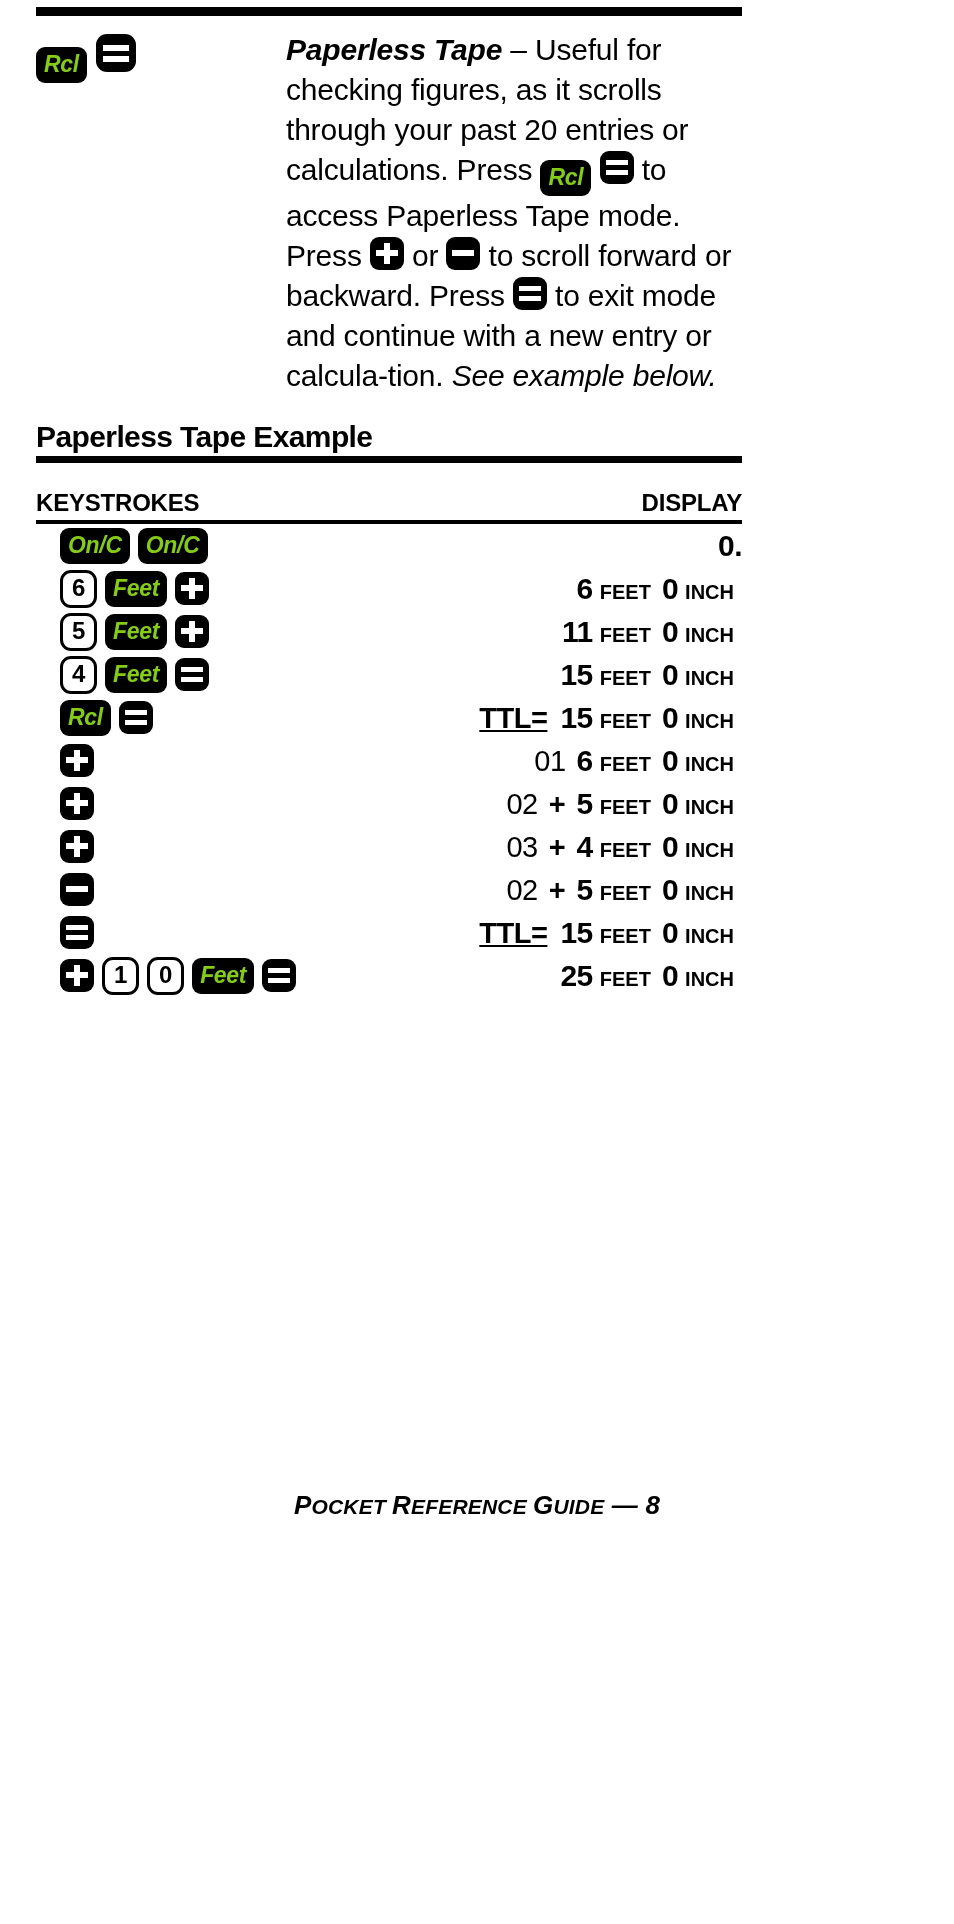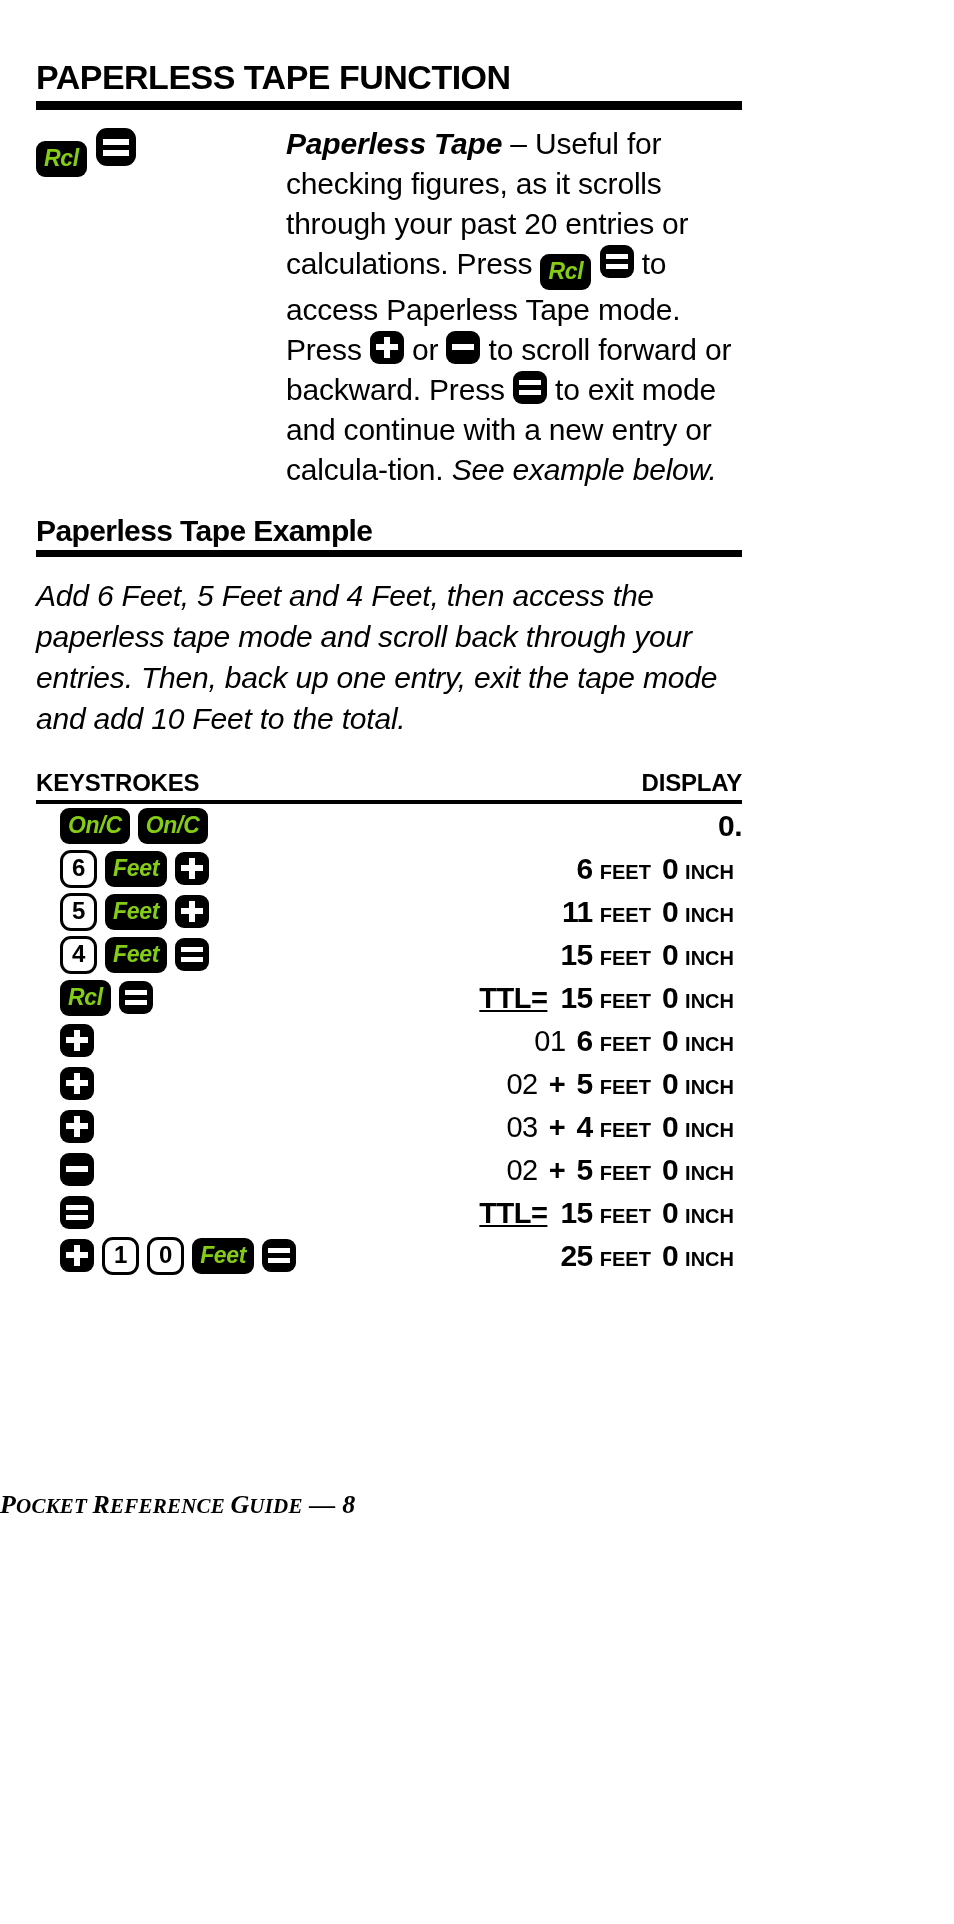--- a/index.html
+++ b/index.html
@@ -218,46 +218,43 @@
     margin-right: 11px;
   }
   .disp-unit:last-child { margin-right: 8px; }
 
   
   .footer {
     position: absolute;
     left: 0;
     right: 0;
     top: 1490px;
-    text-align: left;
+    text-align: center;
     font-style: italic;
     font-weight: bold;
     font-size: 26px;
     letter-spacing: 0.2px;
-    font-family: Liberation Serif, serif;
   }
   .footer .sc { font-size: 21px; }
 </style>
 </head>
 <body>
 
 <div class="page">
 
-  <h1 class="section-title">PAPERLESS TAPE FUNCTION</h1>
   <div class="rule-heavy"></div>
 
   <div class="desc-block">
     <div class="desc-keys"><span class="key key-text">Rcl</span><span class="key key-sym key-eq"><i class="h1"></i><i class="h2"></i></span></div>
     <div class="desc-text"><b>Paperless Tape</b><span> – </span><span>Useful for checking figures, as it scrolls through your past 20 entries or calculations. Press </span><span class="key key-text">Rcl</span><span> </span><span class="key key-sym small key-eq"><i class="h1"></i><i class="h2"></i></span><span> to access Paperless Tape mode. Press </span><span class="key key-sym small key-plus"><i class="h"></i><i class="v"></i></span><span> or </span><span class="key key-sym small key-minus"><i class="h"></i></span><span> to scroll forward or backward. Press </span><span class="key key-sym small key-eq"><i class="h1"></i><i class="h2"></i></span><span> to exit mode and continue with a new entry or calcula-tion. </span><em>See example below.</em></div>
   </div>
 
   <h2 class="sub-title" style="margin-top:26px;">Paperless Tape Example</h2>
   <div class="rule-medium"></div>
 
-  <p class="example-intro">Add 6 Feet, 5 Feet and 4 Feet, then access the paperless tape mode and scroll back through your entries. Then, back up one entry, exit the tape mode and add 10 Feet to the total.</p>
 
   <div class="tbl">
     <div class="tbl-head">
       <span>KEYSTROKES</span>
       <span>DISPLAY</span>
     </div>
     <div class="rule-thin"></div>
     <div id="table-body">
         <div class="tbl-row">
           <div class="row-keys">

